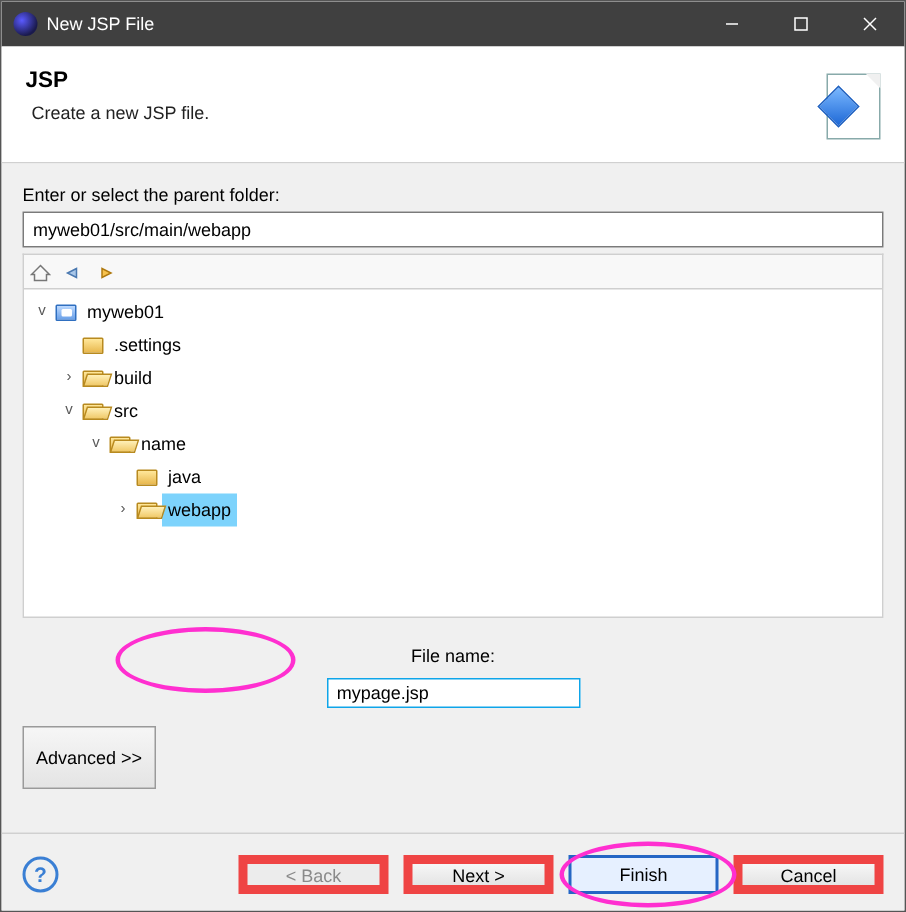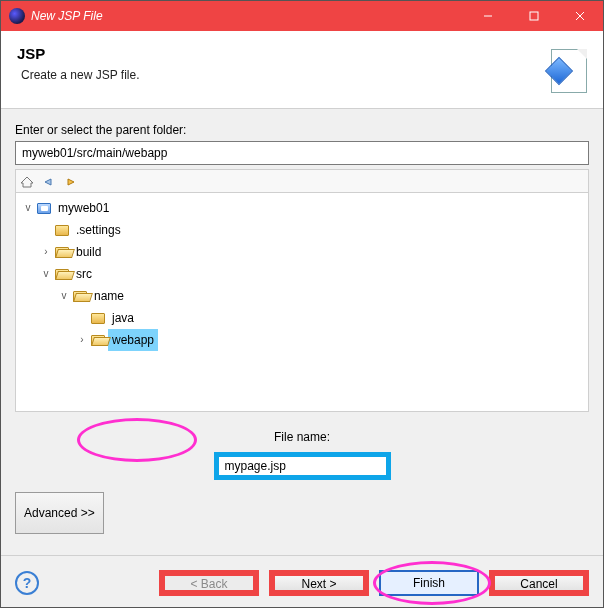--- a/index.html
+++ b/index.html
@@ -8,26 +8,25 @@
     font-family: "Segoe UI", Tahoma, sans-serif;
     font-size: 12px;
     background: #fff;
     width: 604px;
     height: 608px;
     overflow: hidden;
     border: 1px solid #555;
   }
   .titlebar {
     height: 30px;
-    background: #ef4444;
+    background: #404040;
     color: #fff;
     display: flex;
     align-items: center;
     padding-left: 8px;
-    font-style: italic;
   }
   .titlebar .eclipse-icon {
     width: 16px; height: 16px; margin-right: 6px;
     border-radius: 50%;
     background: radial-gradient(circle at 35% 35%, #5a5aff 0%, #1a1a4d 70%);
   }
   .titlebar .title { flex: 1; font-size: 12px; }
   .titlebar .winbtns { display: flex; height: 100%; }
   .titlebar .winbtn {
     width: 46px; display: flex; align-items: center; justify-content: center;
@@ -150,21 +149,21 @@
   .file-row {
     display: flex; align-items: center; gap: 8px;
     margin-top: 18px;
     position: relative;
     flex-direction: column;
   }
   .file-row label { font-size: 12px; }
   .file-input {
     flex: 1;
     height: 24px;
-    border: 5px solid #0ea5e9;
+    border: 1px solid #0ea5e9;
     background: #fff;
     padding: 2px 6px;
     font-size: 12px;
     font-family: inherit;
   }
   .file-highlight {
     position: absolute;
     left: 62px; top: -12px;
     width: 120px; height: 44px;
     border: 3px solid #ff2fd0;

